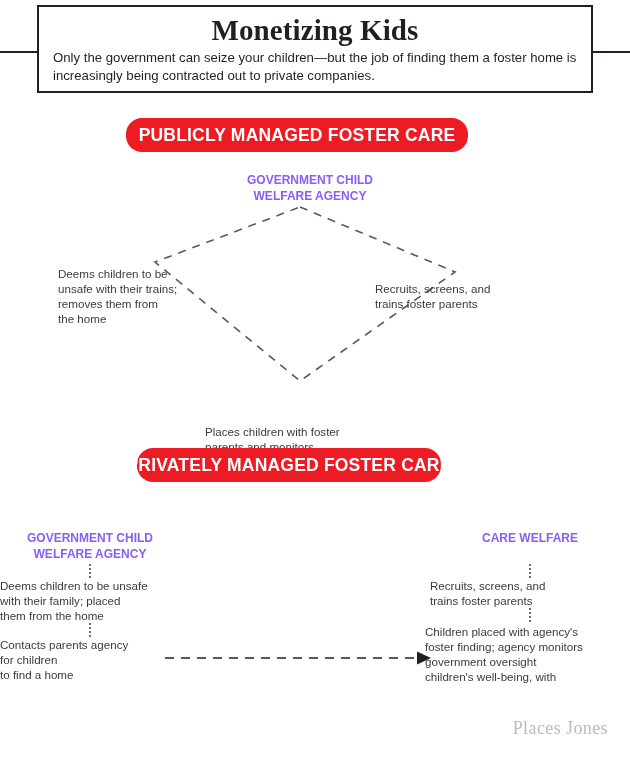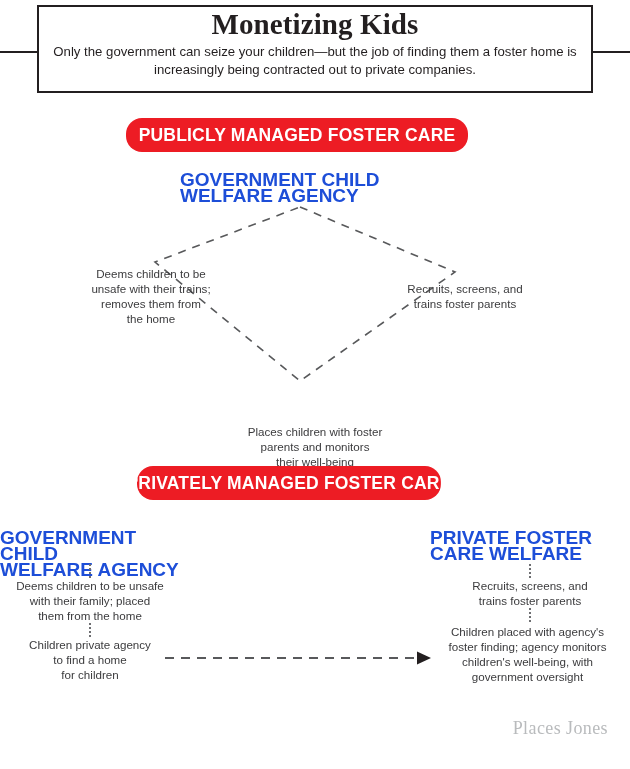--- a/index.html
+++ b/index.html
@@ -11,47 +11,48 @@
 
   
   .rule{position:absolute;height:2px;background:#231f20;top:51px;}
   .rule.left{left:0;width:40px;}
   .rule.right{right:0;width:40px;}
 
   .titlebox{
     position:absolute;left:37px;top:5px;width:556px;height:88px;
     border:2px solid #231f20;background:#fff;box-sizing:border-box;
     display:flex;flex-direction:column;align-items:center;justify-content:flex-start;
+    padding-top:6px;
   }
   .title{
     font-family:"Liberation Serif",serif;font-weight:bold;font-size:29px;
     line-height:34px;letter-spacing:.1px;color:#231f20;margin:0;
   }
   .subtitle{
-    font-size:13.2px;line-height:18px;text-align:center;width:524px;
+    font-size:13.2px;line-height:18px;text-align:left;width:524px;
     color:#231f20;margin:2px 0 0 0;
   }
 
   
   .banner{
     position:absolute;background:#ed1c24;color:#ffffff;
     font-weight:bold;font-size:17.5px;letter-spacing:.2px;
     display:flex;align-items:center;justify-content:center;
     box-sizing:border-box;white-space:nowrap;border-radius:16px;
   }
   #banner-public{left:126px;top:118px;width:342px;height:34px;}
-  #banner-private{left:137px;top:466px;width:304px;height:34px;}
+  #banner-private{left:137px;top:448px;width:304px;height:34px;}
 
   
   .node-head{
-    position:absolute;font-weight:bold;font-size:19px;
-    line-height:16px;color:#1d4ed8;
+    position:absolute;text-align:center;font-weight:bold;font-size:12px;
+    line-height:16px;color:#8b5cf6;
   }
   .node-body{
-    position:absolute;text-align:center;font-size:11.6px;line-height:15px;
+    position:absolute;text-align:left;font-size:11.6px;line-height:15px;
     color:#3b3b3d;
   }
 
   
   .diamond{position:absolute;left:130px;top:195px;width:370px;height:200px;}
   .diamond svg{display:block;overflow:visible;}
 
   
   .vdash{position:absolute;width:0;border-left:2px dotted #6d6e71;}
   .arrow-wrap{position:absolute;left:165px;top:646px;width:270px;height:24px;}
@@ -115,44 +116,43 @@
     <div>WELFARE AGENCY</div>
   </div>
   <div class="vdash" style="left:89px;top:564px;height:14px;"></div>
   <div class="node-body" style="left:0px;top:578px;width:180px;">
     <div>Deems children to be unsafe</div>
     <div>with their family; placed</div>
     <div>them from the home</div>
   </div>
   <div class="vdash" style="left:89px;top:623px;height:14px;"></div>
   <div class="node-body" style="left:0px;top:637px;width:180px;">
-    <div>Children private agency</div>
+    <div>Contacts parents agency</div>
+    <div>for children</div>
     <div>to find a home</div>
-    <div>for children</div>
   </div>
 
   <div class="arrow-wrap">
     <svg width="270" height="24" viewBox="0 0 270 24">
       <line x1="0" y1="12" x2="253" y2="12" stroke="#58595b" stroke-width="1.8" stroke-dasharray="9 7"></line>
       <polygon points="252,5.5 266,12 252,18.5" fill="#231f20"></polygon>
     </svg>
   </div>
 
   <div class="node-head" style="left:430px;top:530px;width:200px;">
-    <div>PRIVATE FOSTER</div>
     <div>CARE WELFARE</div>
   </div>
   <div class="vdash" style="left:529px;top:564px;height:14px;"></div>
   <div class="node-body" style="left:430px;top:578px;width:200px;">
     <div>Recruits, screens, and</div>
     <div>trains foster parents</div>
   </div>
   <div class="vdash" style="left:529px;top:608px;height:14px;"></div>
   <div class="node-body" style="left:425px;top:624px;width:205px;">
     <div>Children placed with agency's</div>
     <div>foster finding; agency monitors</div>
+    <div>government oversight</div>
     <div>children's well-being, with</div>
-    <div>government oversight</div>
   </div>
 
   <div class="logo">Places Jones</div>
 
 </div>
 
 </body></html>

